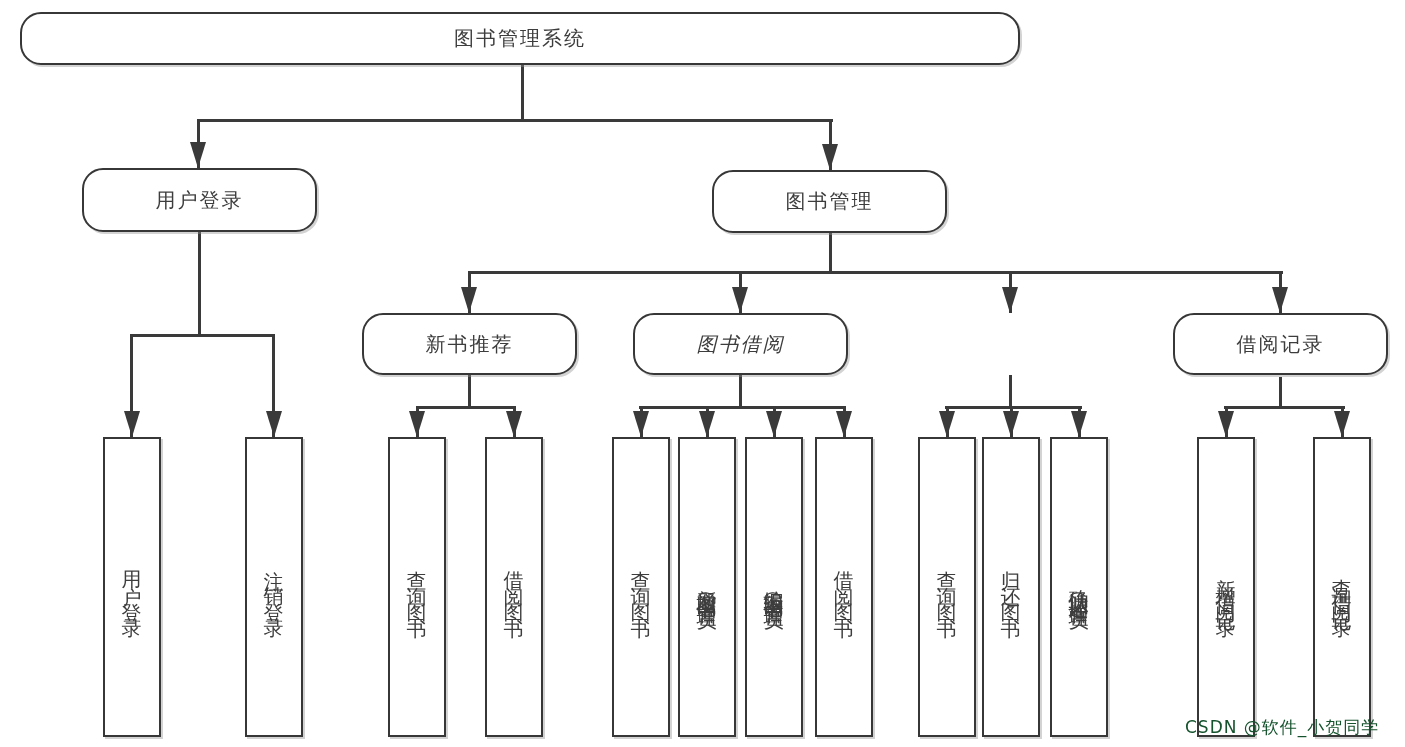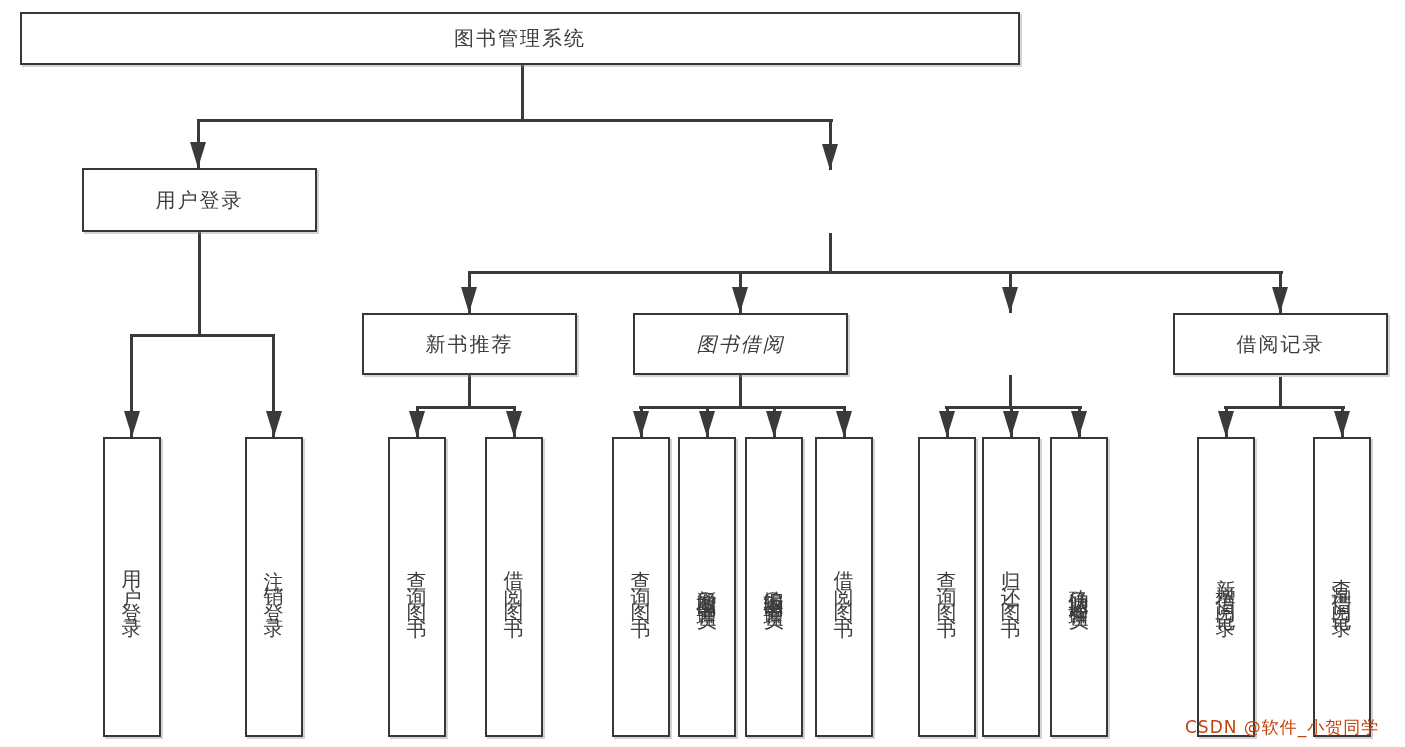--- a/index.html
+++ b/index.html
@@ -5,31 +5,31 @@
   * { margin:0; padding:0; box-sizing:border-box; }
   html,body { background:#ffffff; }
   body { font-family:"DejaVu Sans","Liberation Sans",sans-serif; }
   .stage { position:relative; width:1405px; height:747px; background:#ffffff; overflow:hidden; }
 
   .node {
     position:absolute; background:#ffffff; border:2px solid #373737;
     display:flex; align-items:center; justify-content:center;
     color:#3d3d3d; box-shadow:2px 2px 0 rgba(145,145,145,.40);
   }
-  .h { font-size:20px; letter-spacing:2px; white-space:nowrap; }
+  .h { font-size:20px; letter-spacing:2px; white-space:nowrap;border-radius:21px; }
   .v .vtext { writing-mode:vertical-rl; text-orientation:mixed; font-size:20px; line-height:1; }
   .ls-wide  { letter-spacing:16px; }
   .ls-mid   { letter-spacing:8px; }
   .ls-tight { letter-spacing:3px; }
 
   .line  { position:absolute; background:#3a3a3a; }
   .arrow { position:absolute; width:0; height:0;
            border-left:8px solid transparent; border-right:8px solid transparent;
            border-top:26px solid #3a3a3a; }
-  .watermark { position:absolute; left:1185px; top:716px; color:#c2410c;
+  .watermark { position:absolute; left:1185px; top:716px; color:#14532d;
                font-size:17px; letter-spacing:1px; white-space:nowrap; }
 </style>
 </head>
 <body>
 
 <div class="stage">
 
   <div class="line" style="left:521px;top:65px;width:3px;height:57px;"></div>
   <div class="line" style="left:197px;top:119px;width:636px;height:3px;"></div>
   <div class="line" style="left:197px;top:119px;width:3px;height:49px;"></div>
@@ -90,20 +90,23 @@
   <div class="arrow" style="left:1334px;top:411px;"></div>
 
   <div class="node h" style="left:20px;top:12px;width:1000px;height:53px;">
     <span>图书管理系统</span>
   </div>
 
   <div class="node h" style="left:82px;top:168px;width:235px;height:64px;">
     <span>用户登录</span>
   </div>
 
+  <div class="node h" style="left:712px;top:170px;width:235px;height:63px;">
+    <span>图书管理</span>
+  </div>
 
   <div class="node h" style="left:362px;top:313px;width:215px;height:62px;">
     <span>新书推荐</span>
   </div>
 
   <div class="node h" style="left:633px;top:313px;width:215px;height:62px;font-style:italic;">
     <span>图书借阅</span>
   </div>
 
 

